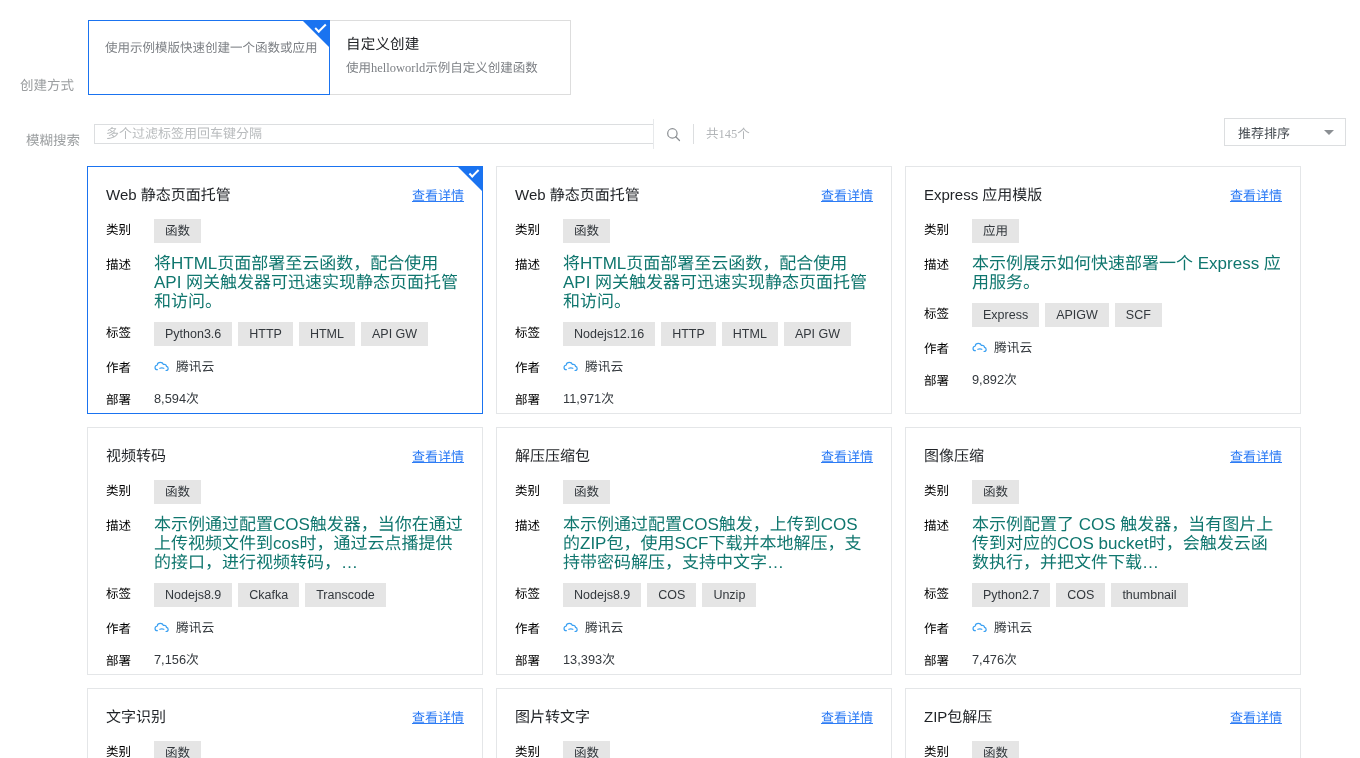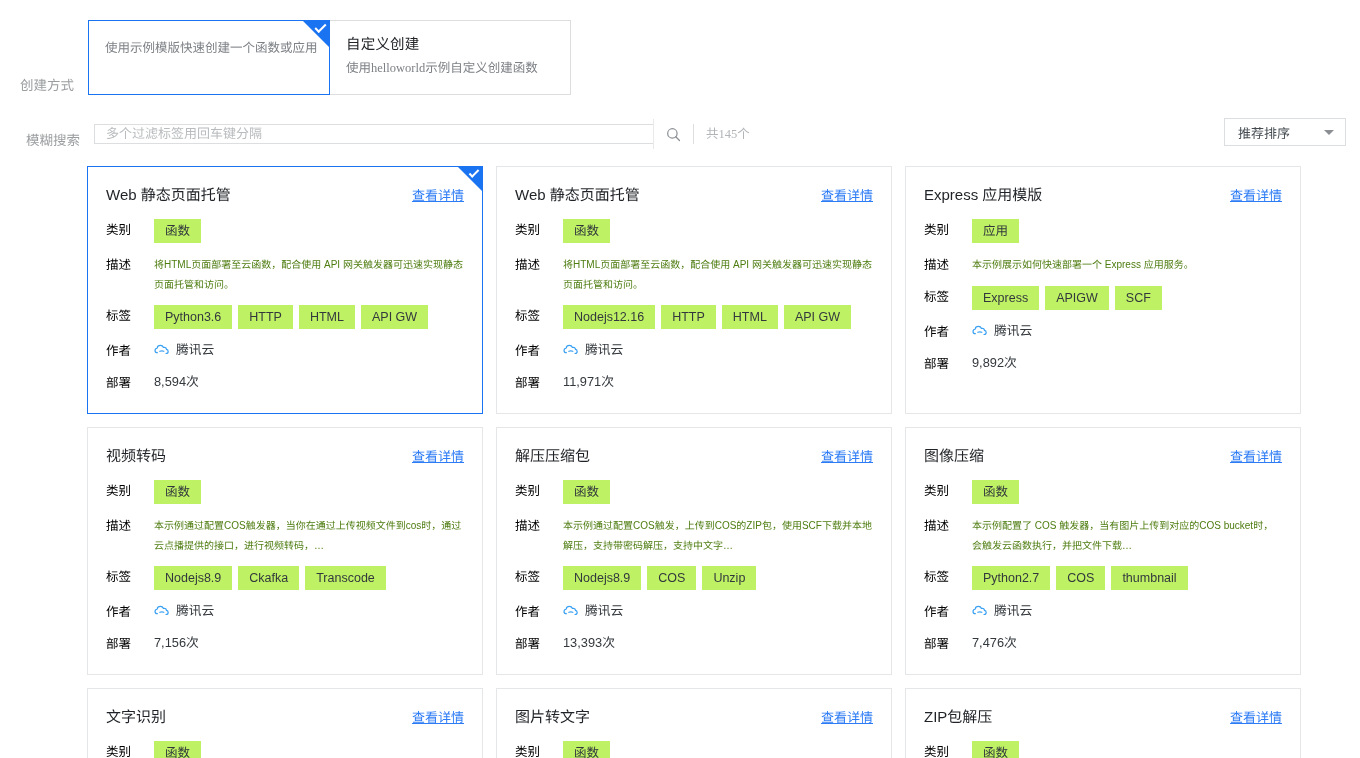--- a/index.html
+++ b/index.html
@@ -152,28 +152,28 @@
   .tpl-field { display: flex; margin-bottom: 11px; }
   .tpl-field .fld-label {
     width: 48px; flex: 0 0 48px;
     font-size: 12.5px; color: #000000; line-height: 20px;
     padding-top: 1px;
   }
   .tpl-field .fld-body { flex: 1; min-width: 0; }
 
   .chip {
     display: inline-block;
-    background: #bef264; color: #33383d;
+    background: #e5e5e5; color: #33383d;
     font-size: 12.5px; line-height: 20px;
     padding: 2px 11px;
     margin: 0 6px 0 0;
     white-space: nowrap;
   }
   .tpl-desc {
-    font-size: 10px; color: #4d7c0f; line-height: 19px;
+    font-size: 17px; color: #0f766e; line-height: 19px;
     max-height: 38px; overflow: hidden;
   }
   .tag-list { display: flex; flex-wrap: wrap; }
   .author {
     display: flex; align-items: center; gap: 6px;
     font-size: 12.8px; color: #33383d; line-height: 20px; text-align: center;
   }
   .cloud-icon { display: block; width: 16px; height: 16px; }
   .deploy-count { font-size: 12.8px; color: #33383d; line-height: 20px; }
 </style>

